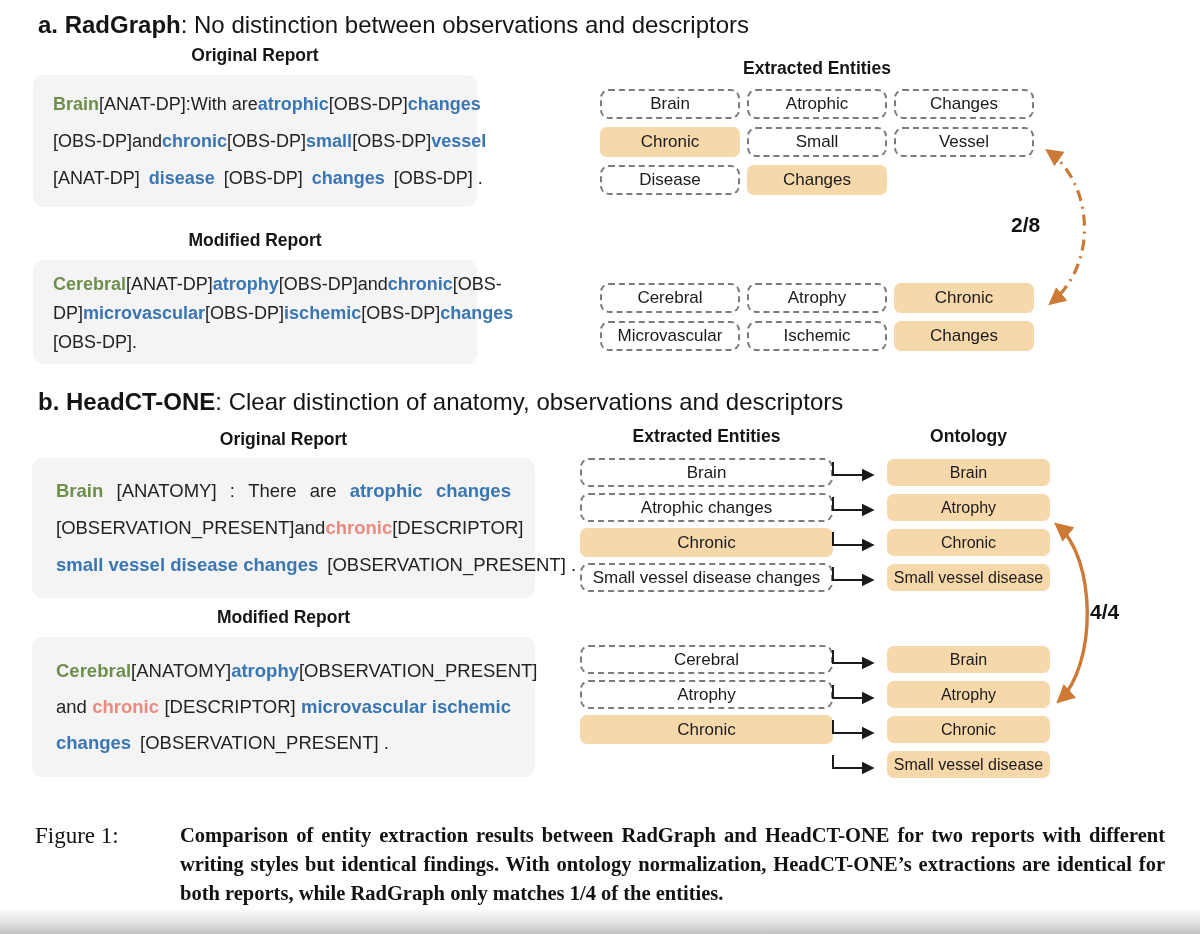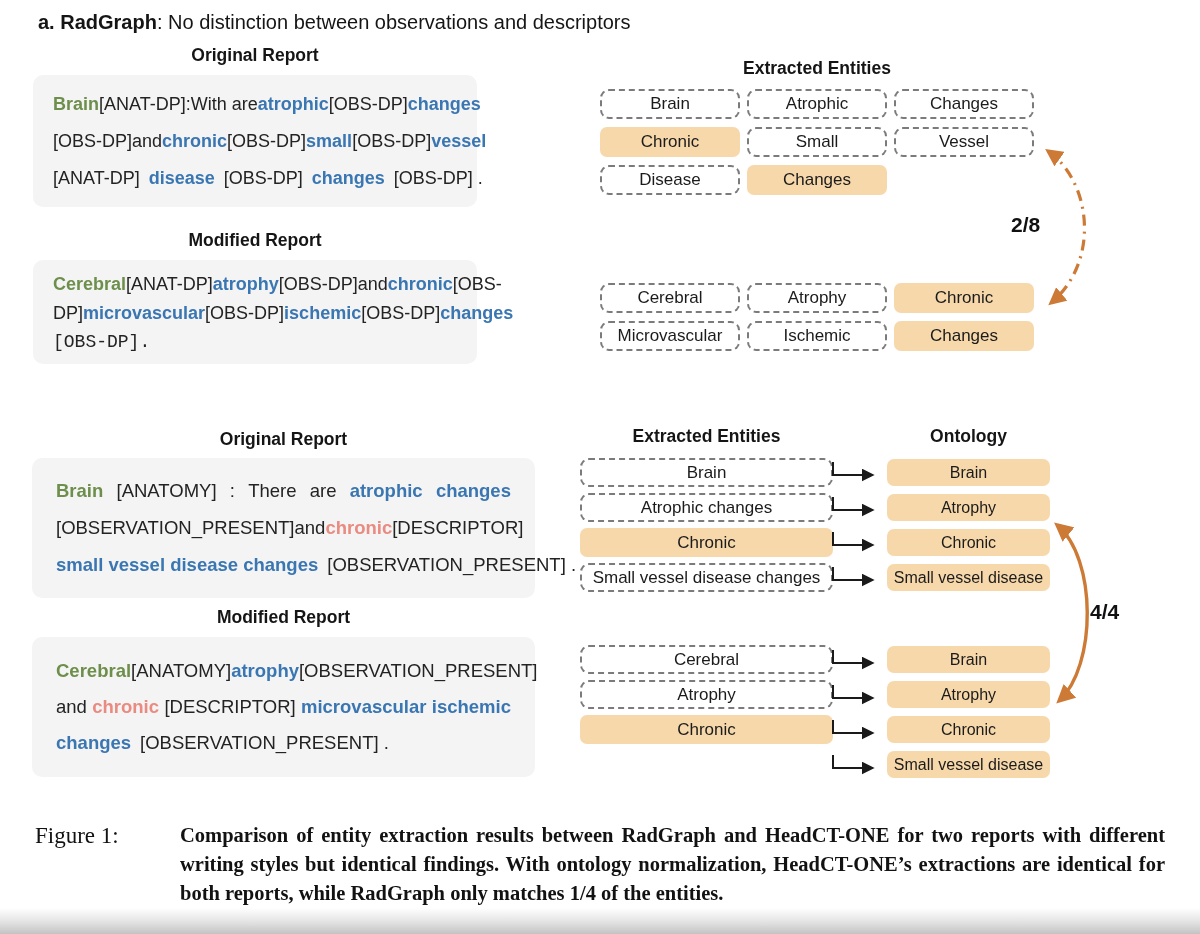--- a/index.html
+++ b/index.html
@@ -1,19 +1,19 @@
 <!DOCTYPE html>
 <html><head>
 <meta charset="utf-8">
 <style>
   html,body{margin:0;padding:0;background:#ffffff;}
   #page{position:relative;width:1200px;height:934px;background:#ffffff;overflow:hidden;
         font-family:"Liberation Sans",sans-serif;color:#1c1c1c;}
   .abs{position:absolute;}
-  .panel-title{font-size:20px;color:#151515;white-space:nowrap;}
+  .panel-title{font-size:24px;color:#151515;white-space:nowrap;}
   .panel-title b{font-weight:700;}
   .sub-label{font-size:17.5px;font-weight:700;text-align:center;color:#151515;}
   .report-box{background:#f4f4f5;border-radius:10px;box-sizing:border-box;}
   .rline{display:flex;align-items:baseline;white-space:nowrap;}
   .rline.just{justify-content:space-between;}
   .rline.nojust{justify-content:flex-start;gap:9px;}
   .tok{white-space:pre;}
   .tok.anatomy{color:#6d8f4b;font-weight:700;}
   .tok.observation{color:#3a76b2;font-weight:700;}
   .tok.descriptor{color:#e98b80;font-weight:700;}
@@ -95,34 +95,35 @@
         <span class="tok tag">[OBS-</span>
       </div>
       <div class="rline just" style="height: 29px; line-height: 29px; align-items: flex-end;">
         <span class="tok tag">DP]</span>
         <span class="tok observation">microvascular</span>
         <span class="tok tag">[OBS-DP]</span>
         <span class="tok observation">ischemic</span>
         <span class="tok tag">[OBS-DP]</span>
         <span class="tok observation">changes</span>
       </div>
-      <div class="rline nojust" style="height: 29px; line-height: 29px; font-family: Liberation Mono, monospace;">
+      <div class="rline nojust" style="height: 29px; line-height: 29px;">
         <span class="tok tag">[OBS-DP].</span>
       </div>
     </div>
 
   <div class="egrid" id="grid-a-bottom" style="left:600px;top:283px;grid-template-columns:repeat(3,140px);grid-auto-rows:30px;column-gap:7px;row-gap:8px;font-size:17px;">
       <div class="ebox dashed">Cerebral</div>
       <div class="ebox dashed">Atrophy</div>
       <div class="ebox filled">Chronic</div>
       <div class="ebox dashed">Microvascular</div>
       <div class="ebox dashed">Ischemic</div>
       <div class="ebox filled">Changes</div>
     </div>
 
+  <div class="abs panel-title" style="left:38px;top:388px;"><b>b. HeadCT-ONE</b><span>: Clear distinction of anatomy, observations and descriptors</span></div>
 
   <div class="abs sub-label" style="left:32px;top:429px;width:503px;">Original Report</div>
   <div class="abs sub-label" style="left:580px;top:426px;width:253px;">Extracted Entities</div>
   <div class="abs sub-label" style="left:887px;top:426px;width:163px;">Ontology</div>
 
   <div class="abs report-box" id="box-b-orig" style="left:32px;top:458px;width:503px;height:140px;padding:14px 24px;font-size:18.5px;">
       <div class="rline just" style="height: 37px; line-height: 37px;">
         <span class="tok anatomy">Brain</span>
         <span class="tok tag">[ANATOMY]</span>
         <span class="tok plain">:</span>

